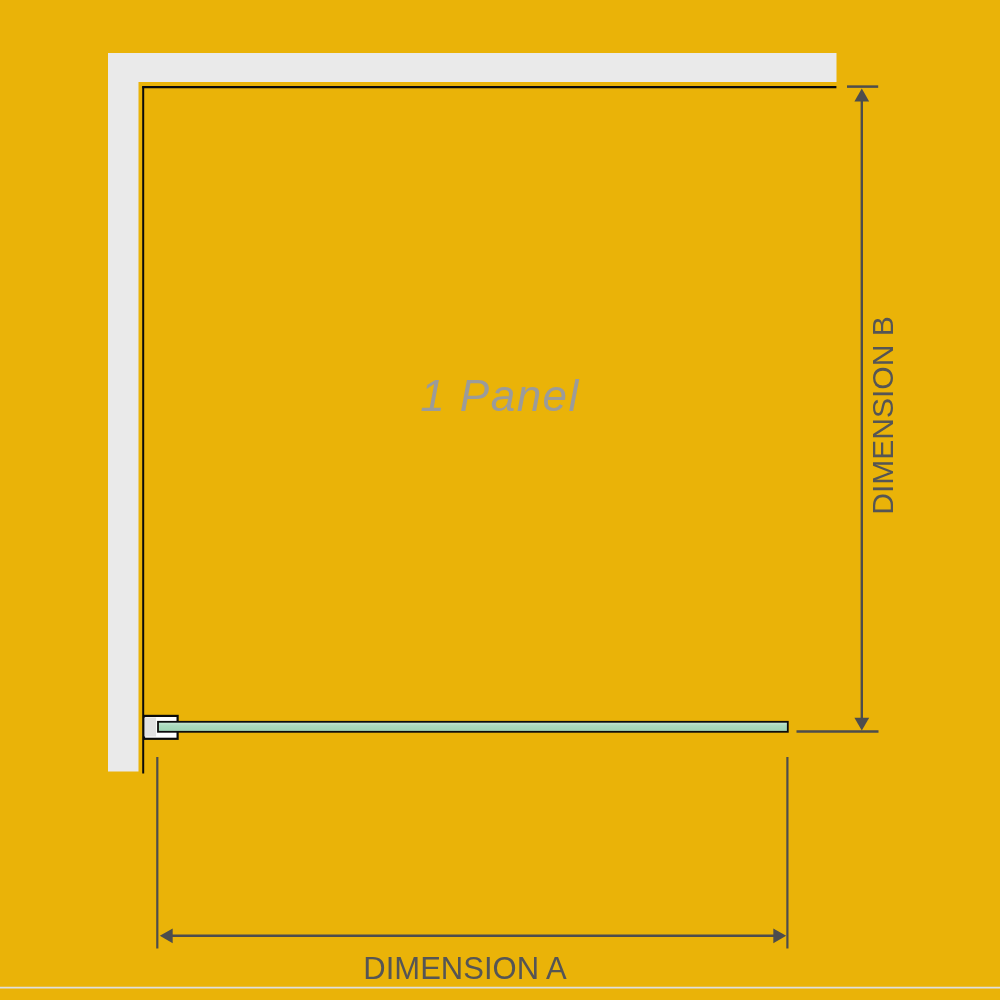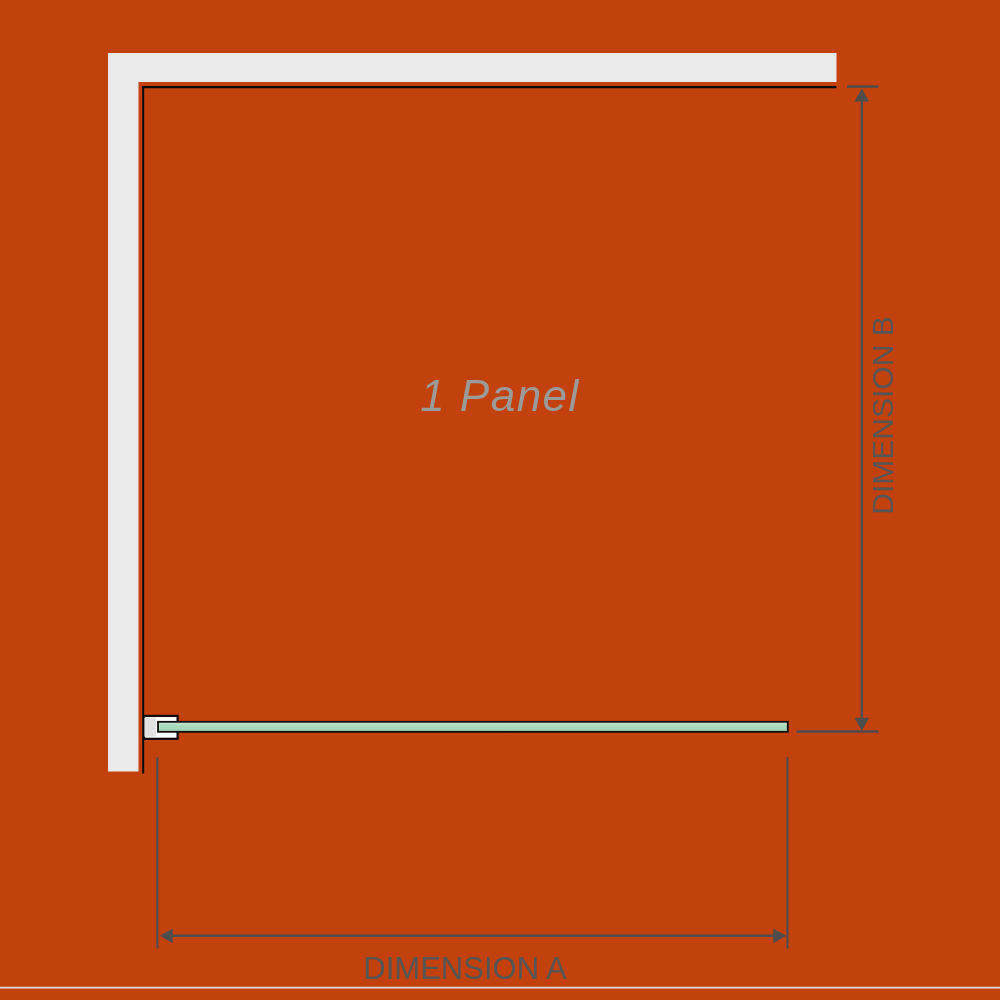--- a/index.html
+++ b/index.html
@@ -1,16 +1,16 @@
 <!DOCTYPE html>
 <html><head>
 <meta charset="utf-8">
 <style>
   html,body{margin:0;padding:0;background:#ffffff;}
-  .stage{position:relative;width:1000px;height:1000px;background:#c2410c;overflow:hidden;}
+  .stage{position:relative;width:1000px;height:1000px;background:#eab308;overflow:hidden;}
   svg{display:block;}
   text{font-family:"Liberation Sans", sans-serif;}
 </style>
 </head>
 <body>
 <div class="stage">
 <svg width="1000" height="1000" viewBox="0 0 1000 1000" xmlns="http://www.w3.org/2000/svg">
   <defs>
     <linearGradient id="glassg" x1="0" y1="0" x2="0" y2="1">
       <stop offset="0" stop-color="#cdeada"></stop>

